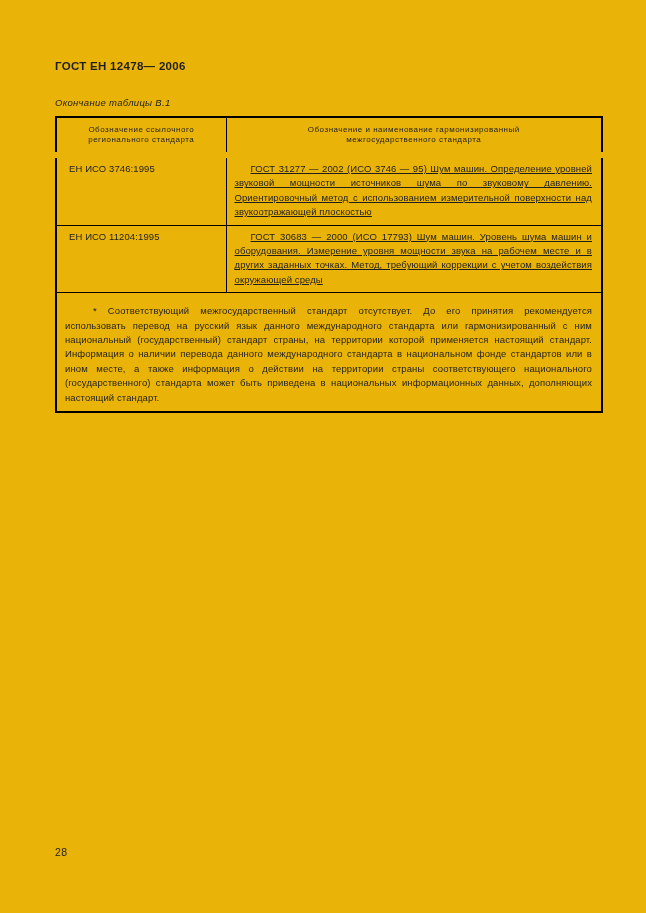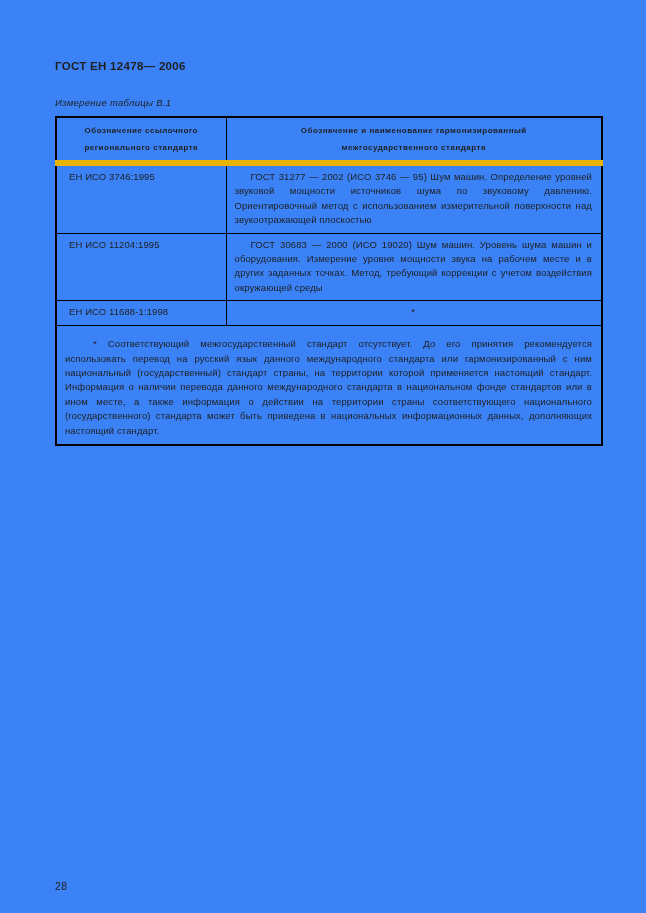--- a/index.html
+++ b/index.html
@@ -1,20 +1,20 @@
 <!DOCTYPE html>
 <html><head>
 <meta charset="utf-8">
 <style>
   html,body{margin:0;padding:0;background:#e8e8e8;}
   .page{
     position:relative;
     width:646px;height:913px;
     margin:0 auto;
-    background:#3b82f6;
+    background:#eab308;
     font-family:"Liberation Sans", sans-serif;
     color:#1f1f1f;
     overflow:hidden;
   }
   .doc-code{
     position:absolute;left:55px;top:60px;
     font-size:11.5px;font-weight:700;letter-spacing:0.3px;
   }
   .table-caption{
     position:absolute;left:55px;top:97px;
@@ -25,23 +25,23 @@
     width:546px;
     border-collapse:collapse;
     table-layout:fixed;
   }
   table.std, table.std td, table.std th{
     border:1px solid #000000;
   }
   table.std{border:2px solid #000000;}
   table.std th{
     border-bottom:6px solid #eab308;
-    font-weight:700;
+    font-weight:400;
     font-size:8px;
-    line-height:17px;
+    line-height:10px;
     letter-spacing:0.5px;
     text-align:center;
     vertical-align:middle;
     padding:4px 6px;
     white-space:pre-line;
     height:26px;
   }
   col.c-regional{width:170px;}
   col.c-interstate{width:376px;}
   table.std td{
@@ -51,50 +51,51 @@
     letter-spacing:0.1px;
     margin-left:32px;
   }
   td.regional{
     padding:4px 6px 4px 12px;
   }
   td.interstate{
     padding:4px 9px 5px 8px;
     text-align:justify;
     text-indent:16px;
+    text-decoration:underline;
   }
   td.interstate.centered{
     text-align:center;
     text-indent:0;
   }
   tr.r-tall{height:63px;}
   tr.r-mid{height:44px;}
   tr.r-short{height:25px;}
   td.footnote{
     padding:11px 9px 6px 8px;
     font-size:9px;
     line-height:12.9px;
     text-align:justify;
     text-indent:28px;
     height:88px;
   }
   .fn-marker{margin-right:11px;}
   .page-number{
     position:absolute;left:55px;top:846px;
-    font-size:10.5px;letter-spacing:0.5px;margin-top:34px;
+    font-size:10.5px;letter-spacing:0.5px;
   }
 </style>
 </head>
 <body>
 
 <div class="page">
 
   <div class="doc-code">ГОСТ ЕН 12478— 2006</div>
 
-  <div class="table-caption">Измерение таблицы В.1</div>
+  <div class="table-caption">Окончание таблицы В.1</div>
 
   <table class="std">
     <colgroup>
       <col class="c-regional">
       <col class="c-interstate">
     </colgroup>
     <thead>
       <tr>
         <th>Обозначение ссылочного
 регионального стандарта</th>
@@ -102,25 +103,21 @@
 межгосударственного стандарта</th>
       </tr>
     </thead>
     <tbody>
       <tr class="r-tall">
         <td class="regional">ЕН ИСО 3746:1995</td>
         <td class="interstate">ГОСТ 31277 — 2002 (ИСО 3746 — 95) Шум машин. Определение уровней звуковой мощности источников шума по звуковому давлению. Ориентировочный метод с использованием измерительной поверхности над звукоотражающей плоскостью</td>
       </tr>
       <tr class="r-tall">
         <td class="regional">ЕН ИСО 11204:1995</td>
-        <td class="interstate">ГОСТ 30683 — 2000 (ИСО 19020) Шум машин. Уровень шума машин и оборудования. Измерение уровня мощности звука на рабочем месте и в других заданных точках. Метод, требующий коррекции с учетом воздействия окружающей среды</td>
-      </tr>
-      <tr class="r-short">
-        <td class="regional">ЕН ИСО 11688-1:1998</td>
-        <td class="interstate centered">*</td>
+        <td class="interstate">ГОСТ 30683 — 2000 (ИСО 17793) Шум машин. Уровень шума машин и оборудования. Измерение уровня мощности звука на рабочем месте и в других заданных точках. Метод, требующий коррекции с учетом воздействия окружающей среды</td>
       </tr>
       <tr>
         <td class="footnote" colspan="2">
           <span class="fn-marker">*</span><span>Соответствующий межгосударственный стандарт отсутствует. До его принятия рекомендуется использовать перевод на русский язык данного международного стандарта или гармонизированный с ним национальный (государственный) стандарт страны, на территории которой применяется настоящий стандарт. Информация о наличии перевода данного международного стандарта в национальном фонде стандартов или в ином месте, а также информация о действии на территории страны соответствующего национального (государственного) стандарта может быть приведена в национальных информационных данных, дополняющих настоящий стандарт.</span>
         </td>
       </tr>
     </tbody>
   </table>
 
   <div class="page-number">28</div>

